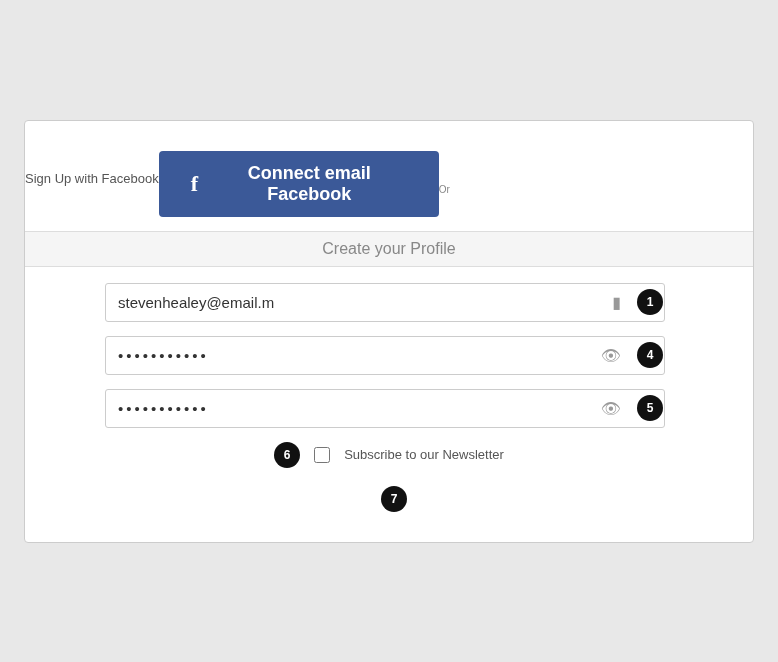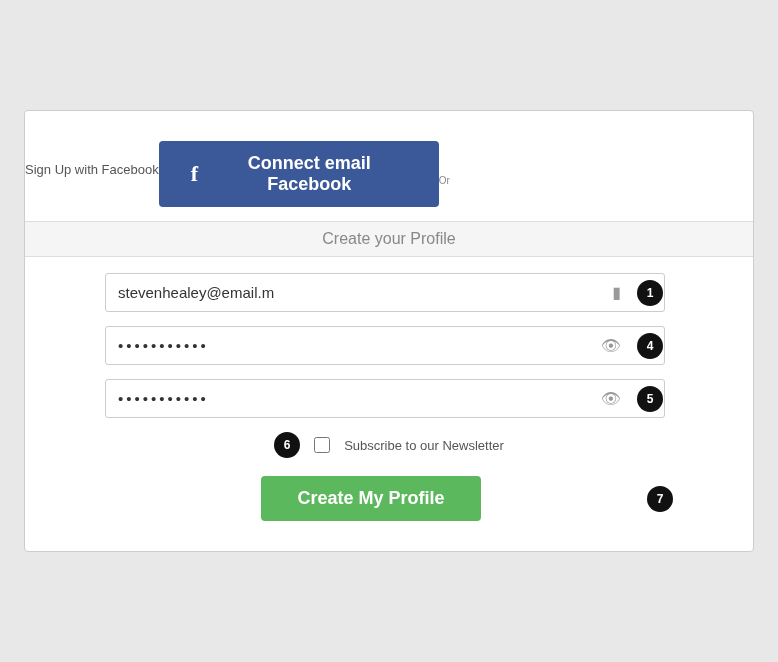--- a/index.html
+++ b/index.html
@@ -206,21 +206,18 @@
         <div class="badge">5</div>
       </div>
 
       <div class="newsletter-row">
         <div class="badge">6</div>
         <input type="checkbox" style="width: 16px; height: 16px; margin-right: 6px;">
         <span class="newsletter-label">Subscribe to our Newsletter</span>
       </div>
 
       <div class="create-btn-wrapper">
-        <button class="create-btn">
-          <span>Create My Profile</span>
-        </button>
         <div class="badge">7</div>
       </div>
 
     </div>
   </div>
 </div>
 
 </body></html>

